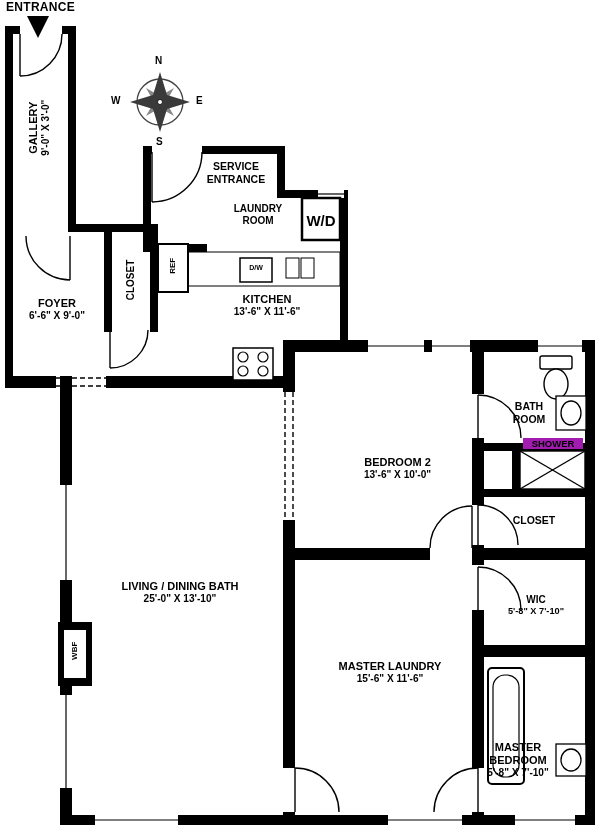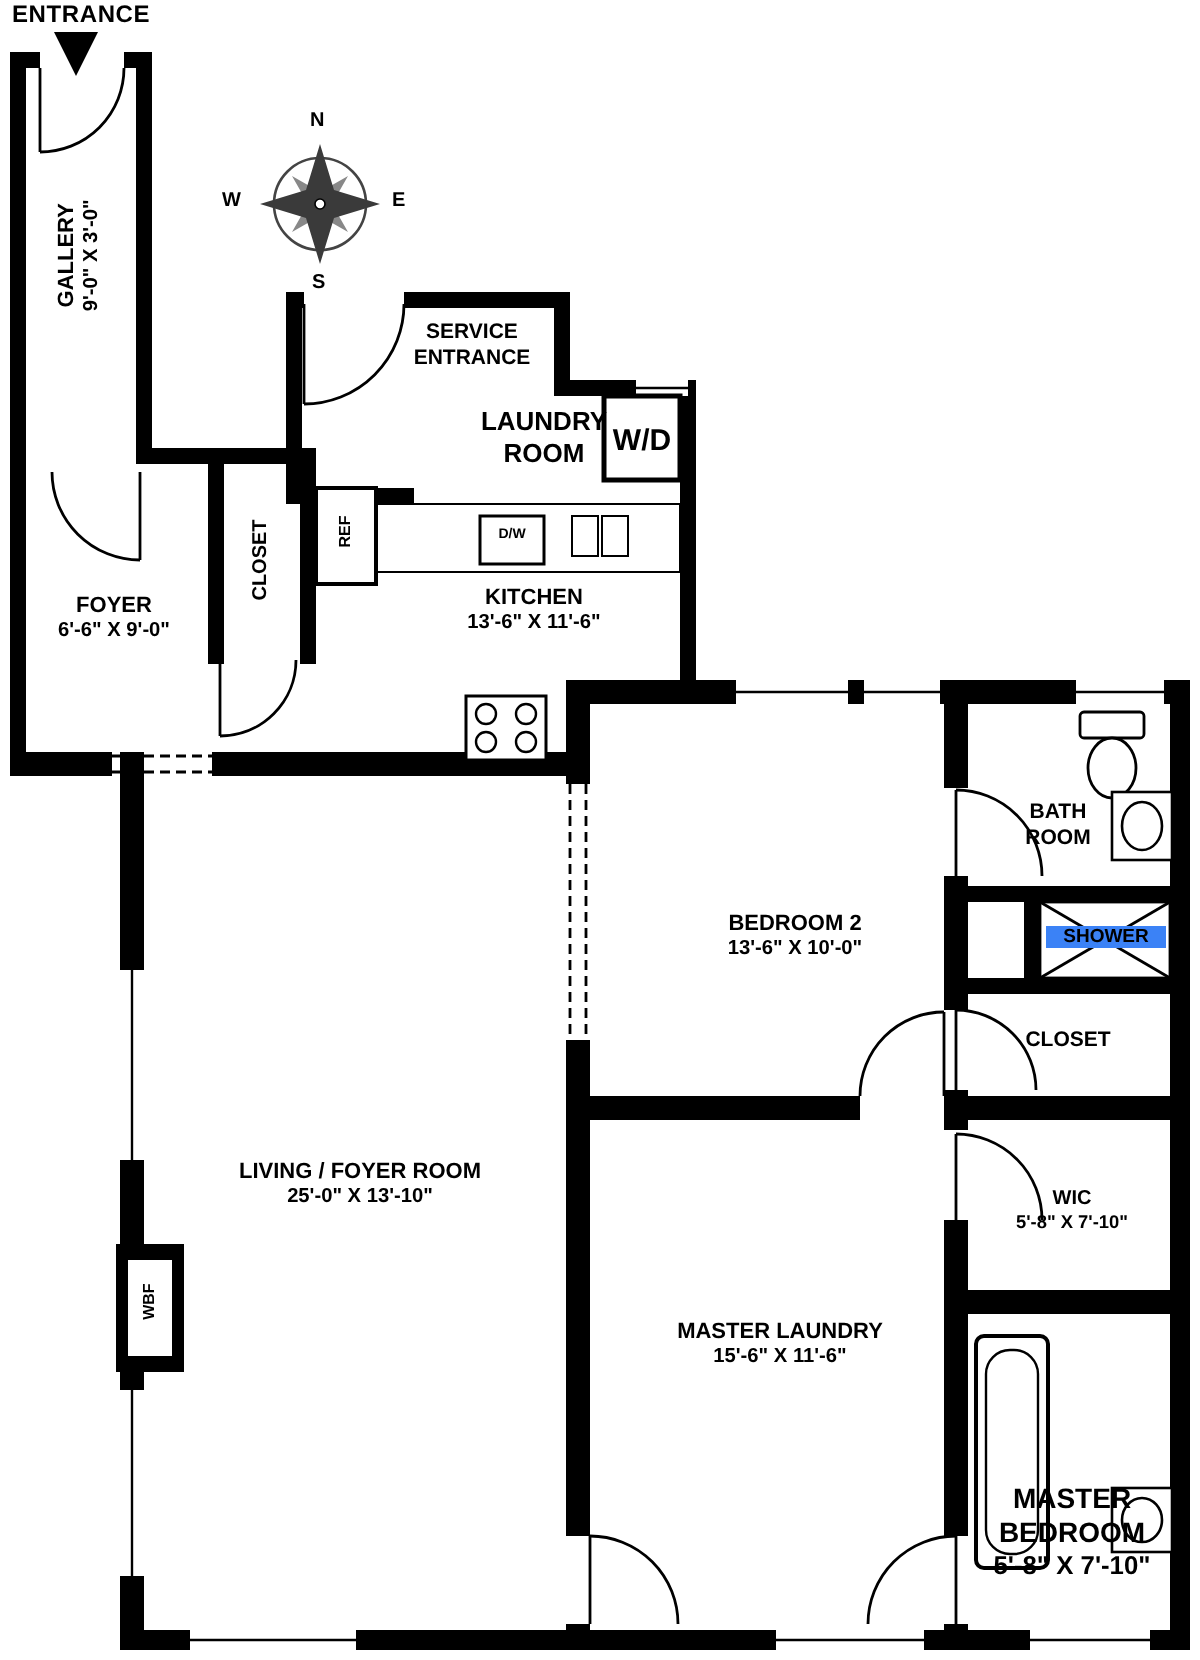--- a/index.html
+++ b/index.html
@@ -10,34 +10,34 @@
   .lbl{position:absolute;text-align:center;font-weight:700;color:#000;
        font-size:11px;line-height:1.2;white-space:nowrap}
   .nm{display:block}
   .dm{display:block;font-size:.92em}
   .vert{transform:rotate(-90deg)}
   #entrance-lbl{left:6px;top:0;width:90px;text-align:left;font-size:12px;letter-spacing:.3px}
   .gallery{left:-25px;top:115px;width:130px}
   .closetf{left:96px;top:274px;width:70px;font-size:10px}
   .reflbl{left:151px;top:261px;width:44px;font-size:8px}
   .serv{left:190px;top:160px;width:92px;font-size:10.5px}
-  .laun{left:226px;top:203px;width:92px;font-size:13px}
+  .laun{left:212px;top:203px;width:92px;font-size:10px}
   .wdlbl{left:302px;top:212px;width:38px;font-size:15px}
   .foyerl{left:10px;top:297px;width:94px}
   .kitchenl{left:202px;top:293px;width:130px}
   .dwlbl{left:240px;top:264px;width:32px;font-size:7px}
   .bathl{left:500px;top:400px;width:58px;font-size:10.5px}
-  .showerl{left:523px;top:463px;width:60px;font-size:9.5px;background:#3b82f6;padding:0 1px}
+  .showerl{left:523px;top:438px;width:60px;font-size:9.5px;background:#a21caf;padding:0 1px}
   .closethl{left:494px;top:514px;width:80px;font-size:10.5px}
   .bed2l{left:325px;top:456px;width:145px}
   .wicl{left:494px;top:594px;width:84px;font-size:10px}
   .livingl{left:88px;top:580px;width:184px}
   .wbfl{left:50px;top:646px;width:50px;font-size:8px}
   .mbedl{left:304px;top:660px;width:172px}
-  .mbathl{left:496px;top:741px;width:80px;font-size:14px}
+  .mbathl{left:478px;top:741px;width:80px;font-size:11px}
   .clt{position:absolute;font-weight:700;font-size:10px}
   #cn{left:155px;top:55px}#cs{left:156px;top:136px}#cw{left:111px;top:95px}#ce{left:196px;top:95px}
 </style>
 </head>
 <body>
 
 <div class="plan">
 
 <svg width="600" height="830" viewBox="0 0 600 830">
   <g fill="#000" stroke="none">
@@ -256,21 +256,21 @@
   <span class="nm">BEDROOM 2</span>
   <span class="dm">13'-6" X 10'-0"</span>
 </div>
 
 <div class="lbl wicl">
   <span class="nm">WIC</span>
   <span class="dm">5'-8" X 7'-10"</span>
 </div>
 
 <div class="lbl livingl">
-  <span class="nm">LIVING / FOYER ROOM</span>
+  <span class="nm">LIVING / DINING BATH</span>
   <span class="dm">25'-0" X 13'-10"</span>
 </div>
 
 <div class="lbl vert wbfl">WBF</div>
 
 <div class="lbl mbedl">
   <span class="nm">MASTER LAUNDRY</span>
   <span class="dm">15'-6" X 11'-6"</span>
 </div>
 

